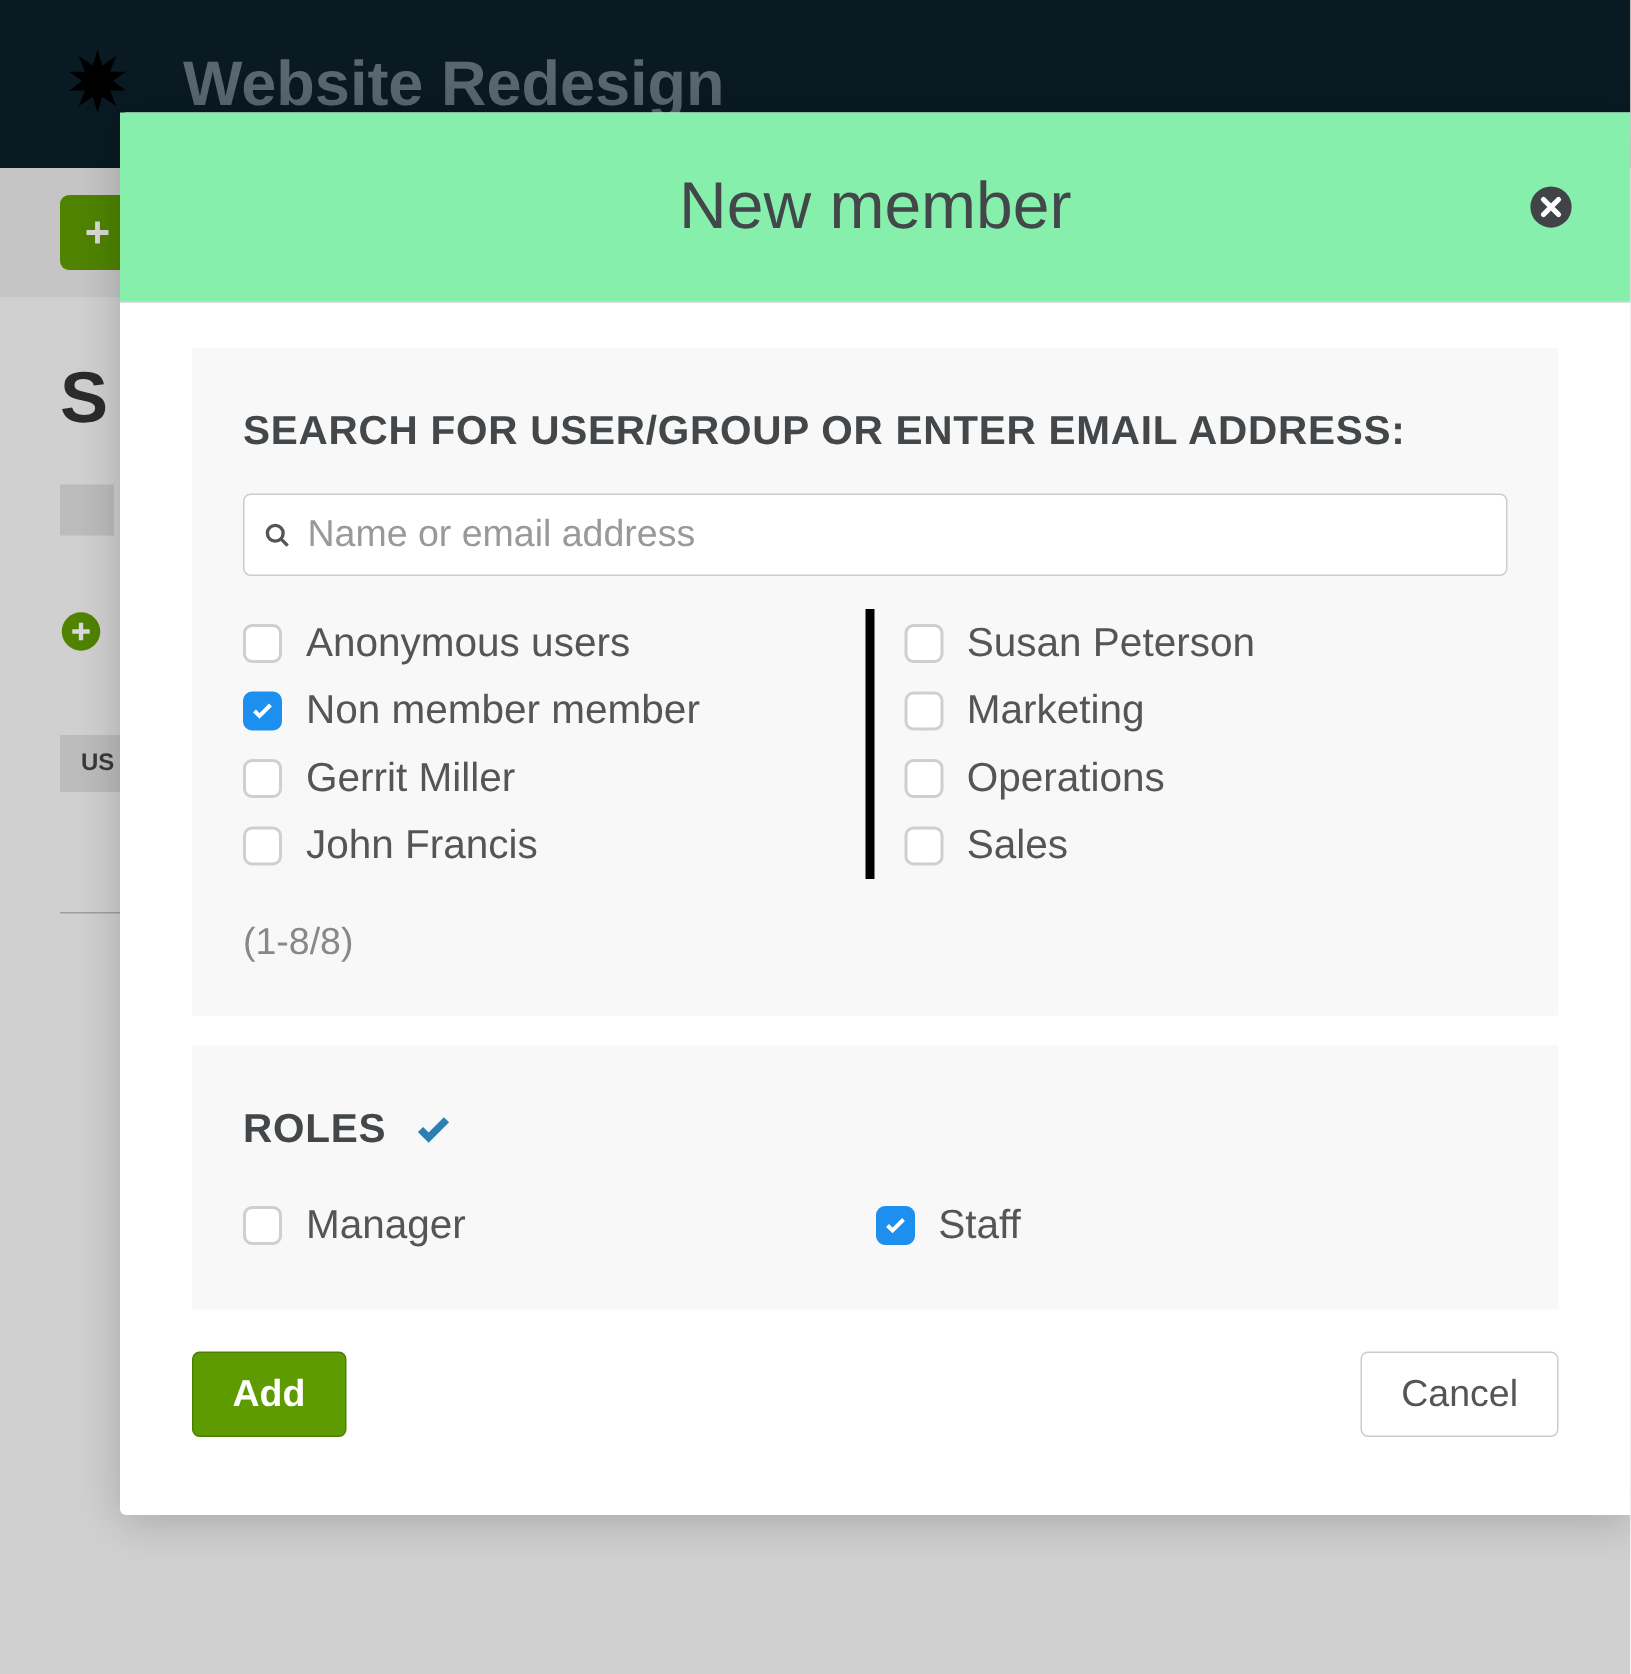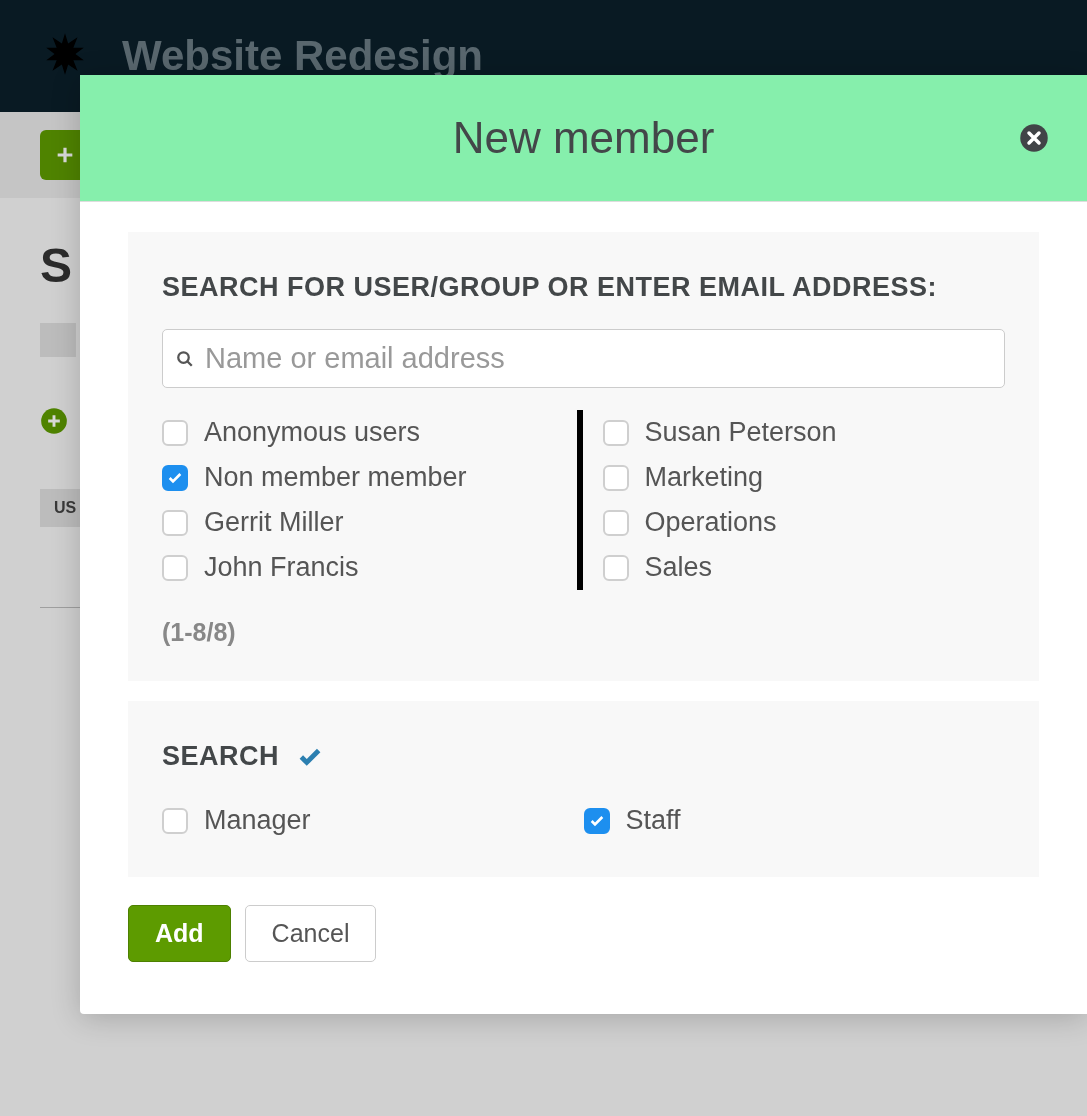--- a/index.html
+++ b/index.html
@@ -148,21 +148,21 @@
       transform: translateY(-50%);
       color: #555;
       width: 18px;
       height: 18px;
     }
     .search-input {
       width: 100%;
       padding: 12px 14px 12px 42px;
       border: 1px solid #ccc;
       border-radius: 5px;
-      font-size: 29px;
+      font-size: 25px;
       color: #333;
       background: #fff;
     }
     .search-input::placeholder {
       color: #999;
     }
     
     .user-columns {
       display: flex;
       gap: 0;
@@ -212,39 +212,38 @@
     }
     .check-label {
       font-size: 27px;
       color: #555;
     }
     
     .result-count {
       color: #888;
       font-size: 25px;
       margin-top: 28px;
-      font-weight: bold;
     }
     
     .roles-columns {
       display: flex;
     }
     .roles-col {
       flex: 1;
     }
     
     .roles-check-icon {
       color: #2c7fb0;
       width: 26px;
       height: 26px;
     }
     
     .modal-footer {
       display: flex;
-      justify-content: flex-start;
+      justify-content: space-between;
       gap: 14px;
       padding: 8px 0 12px 0;
     }
     .btn {
       padding: 13px 26px;
       border-radius: 5px;
       font-size: 25px;
       cursor: pointer;
       border: 1px solid transparent;
     }
@@ -359,21 +358,21 @@
             <span class="check-label">Sales</span>
           </div>
         </div>
       </div>
 
       <div class="result-count">(1-8/8)</div>
     </div>
 
     <div class="section">
       <div class="section-label">
-        <span>SEARCH</span>
+        <span>ROLES</span>
         <span class="roles-check-icon">
           <svg viewBox="0 0 24 24" fill="none" stroke="currentColor" stroke-width="4.5">
               <path d="M4 12l5 5L20 6"></path>
             </svg>
         </span>
       </div>
       <div class="roles-columns">
         <div class="roles-col">
           <div class="check-item">
             <span class="checkbox"></span>

